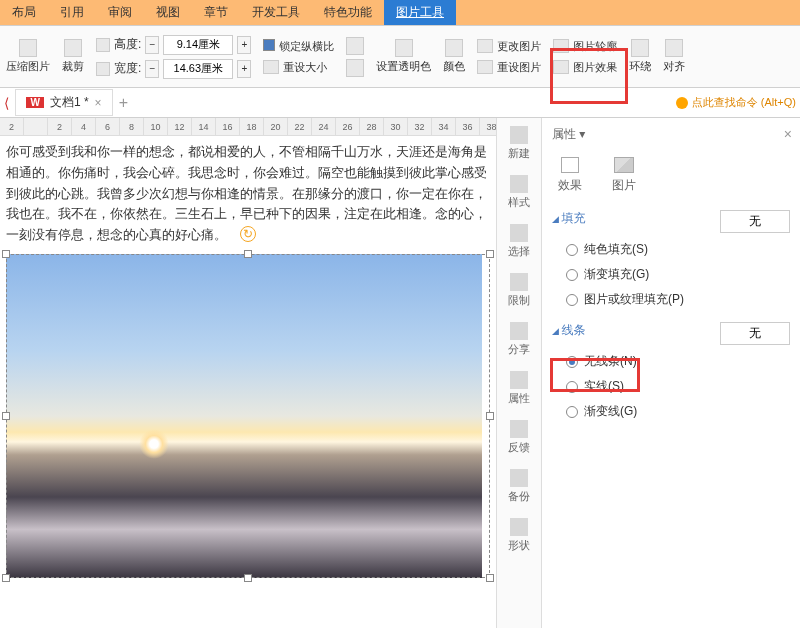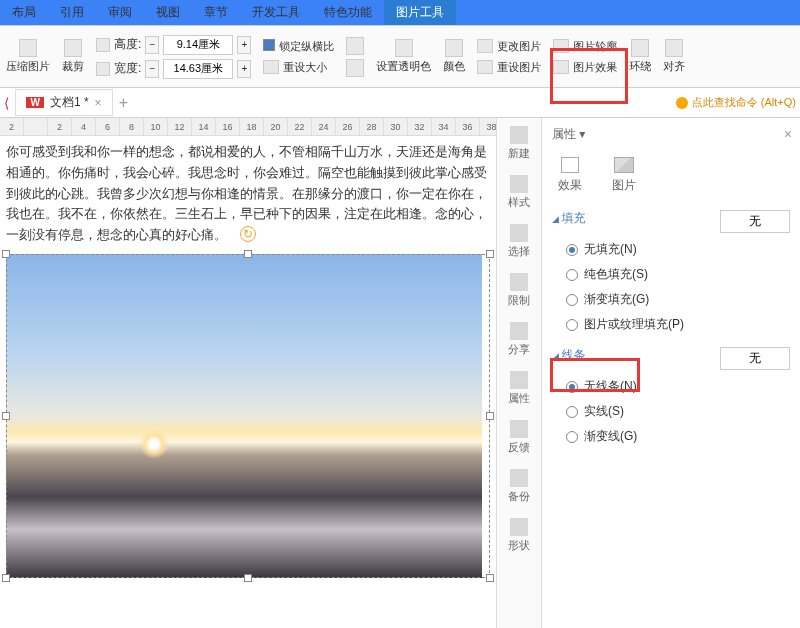--- a/index.html
+++ b/index.html
@@ -1,19 +1,19 @@
 <!DOCTYPE html>
 <html><head>
 <meta charset="utf-8">
 <style>
 * { margin: 0; padding: 0; box-sizing: border-box; }
 body { width: 800px; height: 628px; font-family: "Microsoft YaHei", sans-serif; font-size: 12px; background: #fff; overflow: hidden; color: #333; }
-.menu-tabs { display: flex; height: 26px; background: #3b82f6; border-bottom: 1px solid #d0d0d0; }
+.menu-tabs { display: flex; height: 26px; background: #fdba74; border-bottom: 1px solid #d0d0d0; }
 .menu-tab { padding: 4px 12px; cursor: pointer; }
-.menu-tab.active { background: #2b7cd3; color: #fff; }
+.menu-tab.active { background: #2b7cd3; color: #fff; text-decoration: underline; }
 .ribbon { display: flex; height: 62px; background: #fafafa; border-bottom: 1px solid #d0d0d0; padding: 4px 6px; gap: 12px; align-items: center; }
 .ribbon-group { display: flex; flex-direction: column; align-items: center; gap: 2px; }
 .ribbon-icon { width: 18px; height: 18px; background: #e8e8e8; border: 1px solid #ccc; }
 .ribbon-label { font-size: 11px; }
 .dim-group { display: flex; flex-direction: column; gap: 4px; }
 .dim-row { display: flex; align-items: center; gap: 4px; }
 .dim-row input { width: 70px; height: 20px; border: 1px solid #ccc; text-align: center; font-size: 11px; }
 .spin { width: 14px; height: 18px; border: 1px solid #ccc; background: #f5f5f5; font-size: 10px; text-align: center; line-height: 16px; }
 .ribbon-right { display: flex; gap: 8px; align-items: flex-start; }
 .rb-item { display: flex; align-items: flex-start; gap: 4px; font-size: 11px; }
@@ -270,24 +270,20 @@
           <span>图片</span>
         </div>
       </div>
 
     <div class="section-hdr">
       <span class="sec-title">填充</span>
       <button class="sec-btn">无</button>
     </div>
     <div class="radio-list" id="fill-opts">
         <div class="radio-row">
-          <span class="radio on"></span>
-          <span>无填充(N)</span>
-        </div>
-        <div class="radio-row">
           <span class="radio"></span>
           <span>纯色填充(S)</span>
         </div>
         <div class="radio-row">
           <span class="radio"></span>
           <span>渐变填充(G)</span>
         </div>
         <div class="radio-row">
           <span class="radio"></span>
           <span>图片或纹理填充(P)</span>

